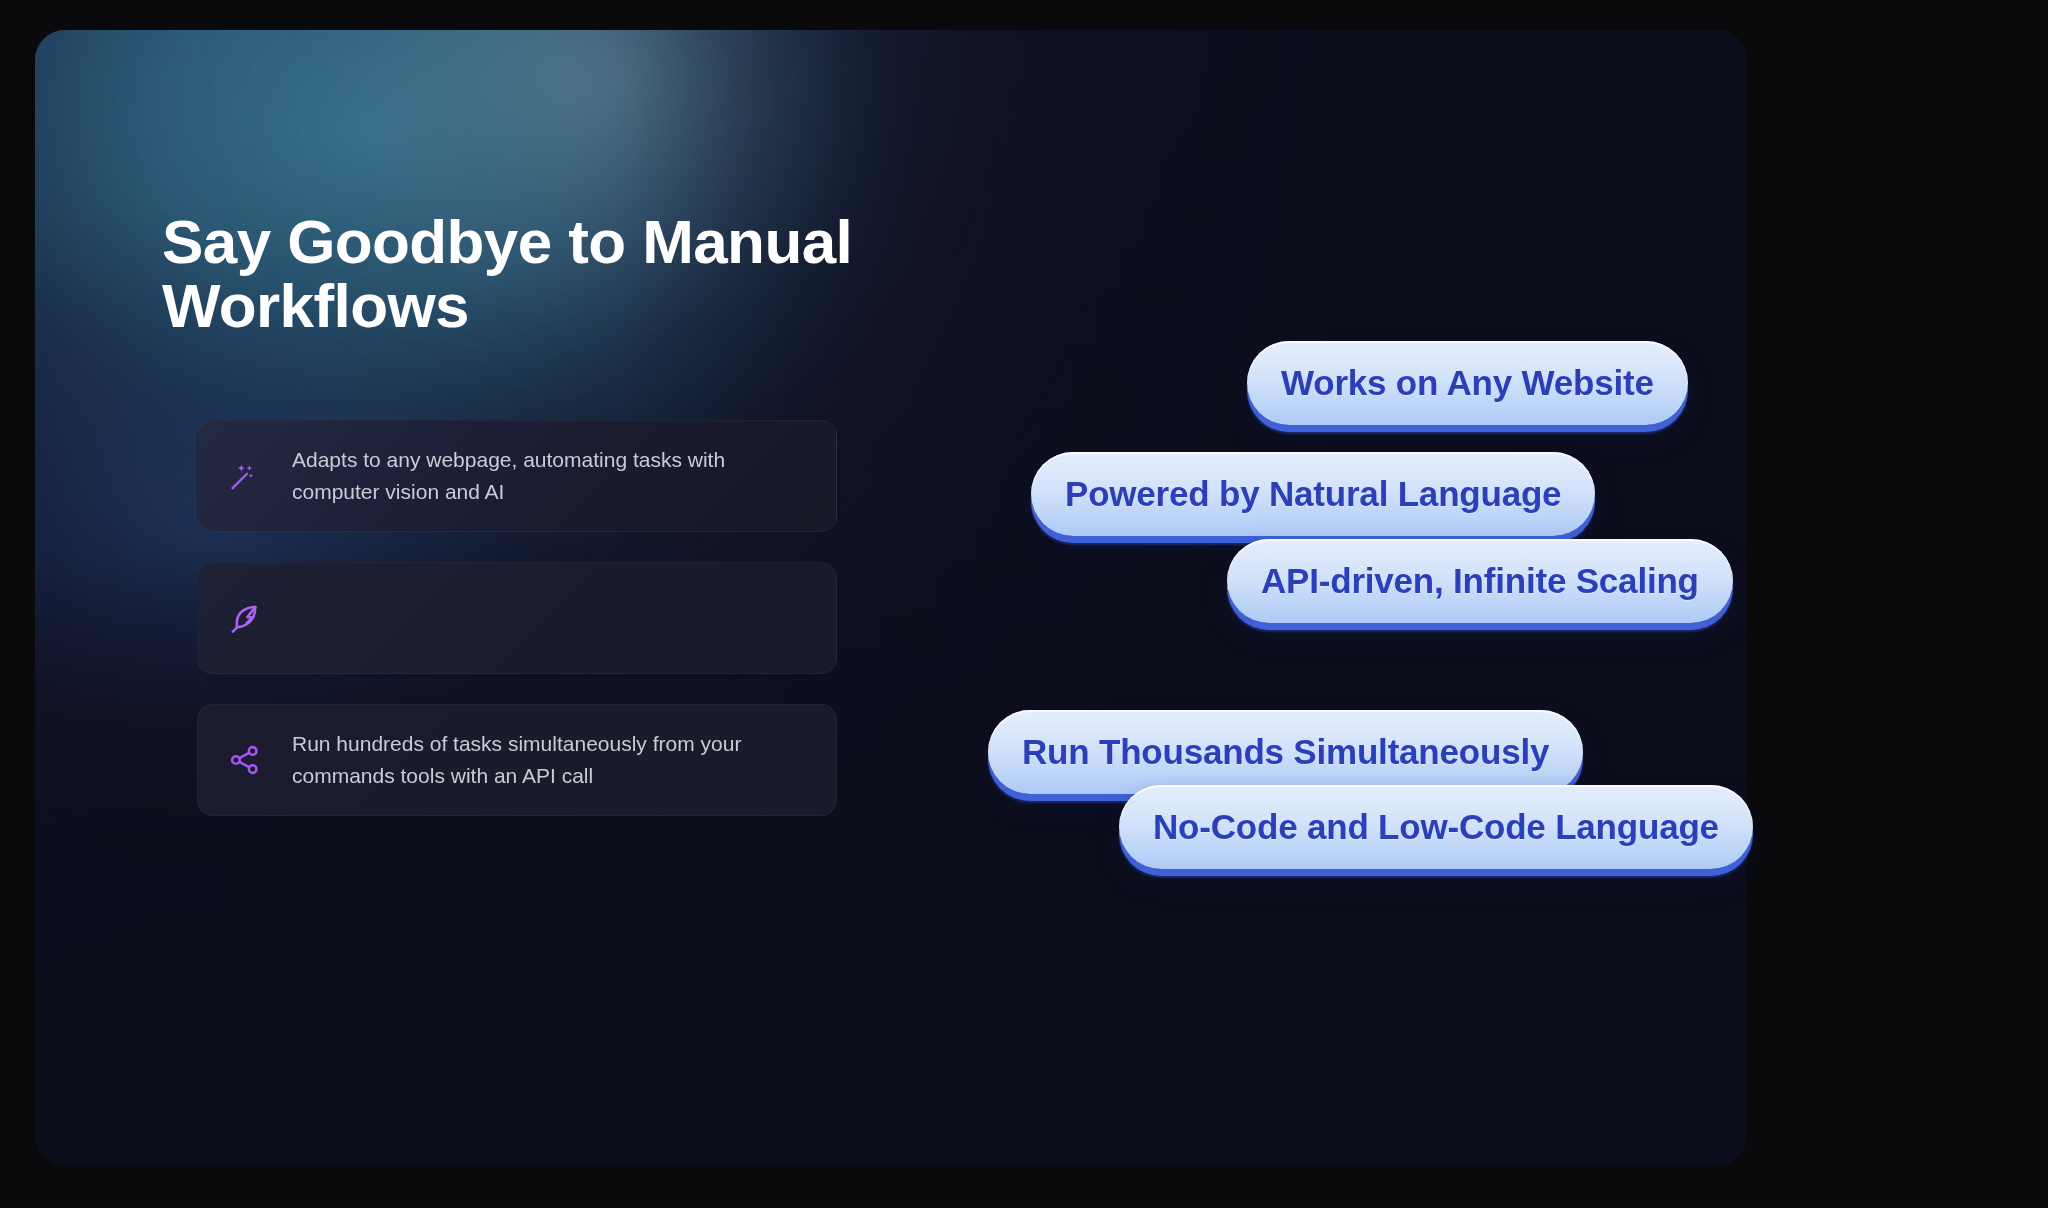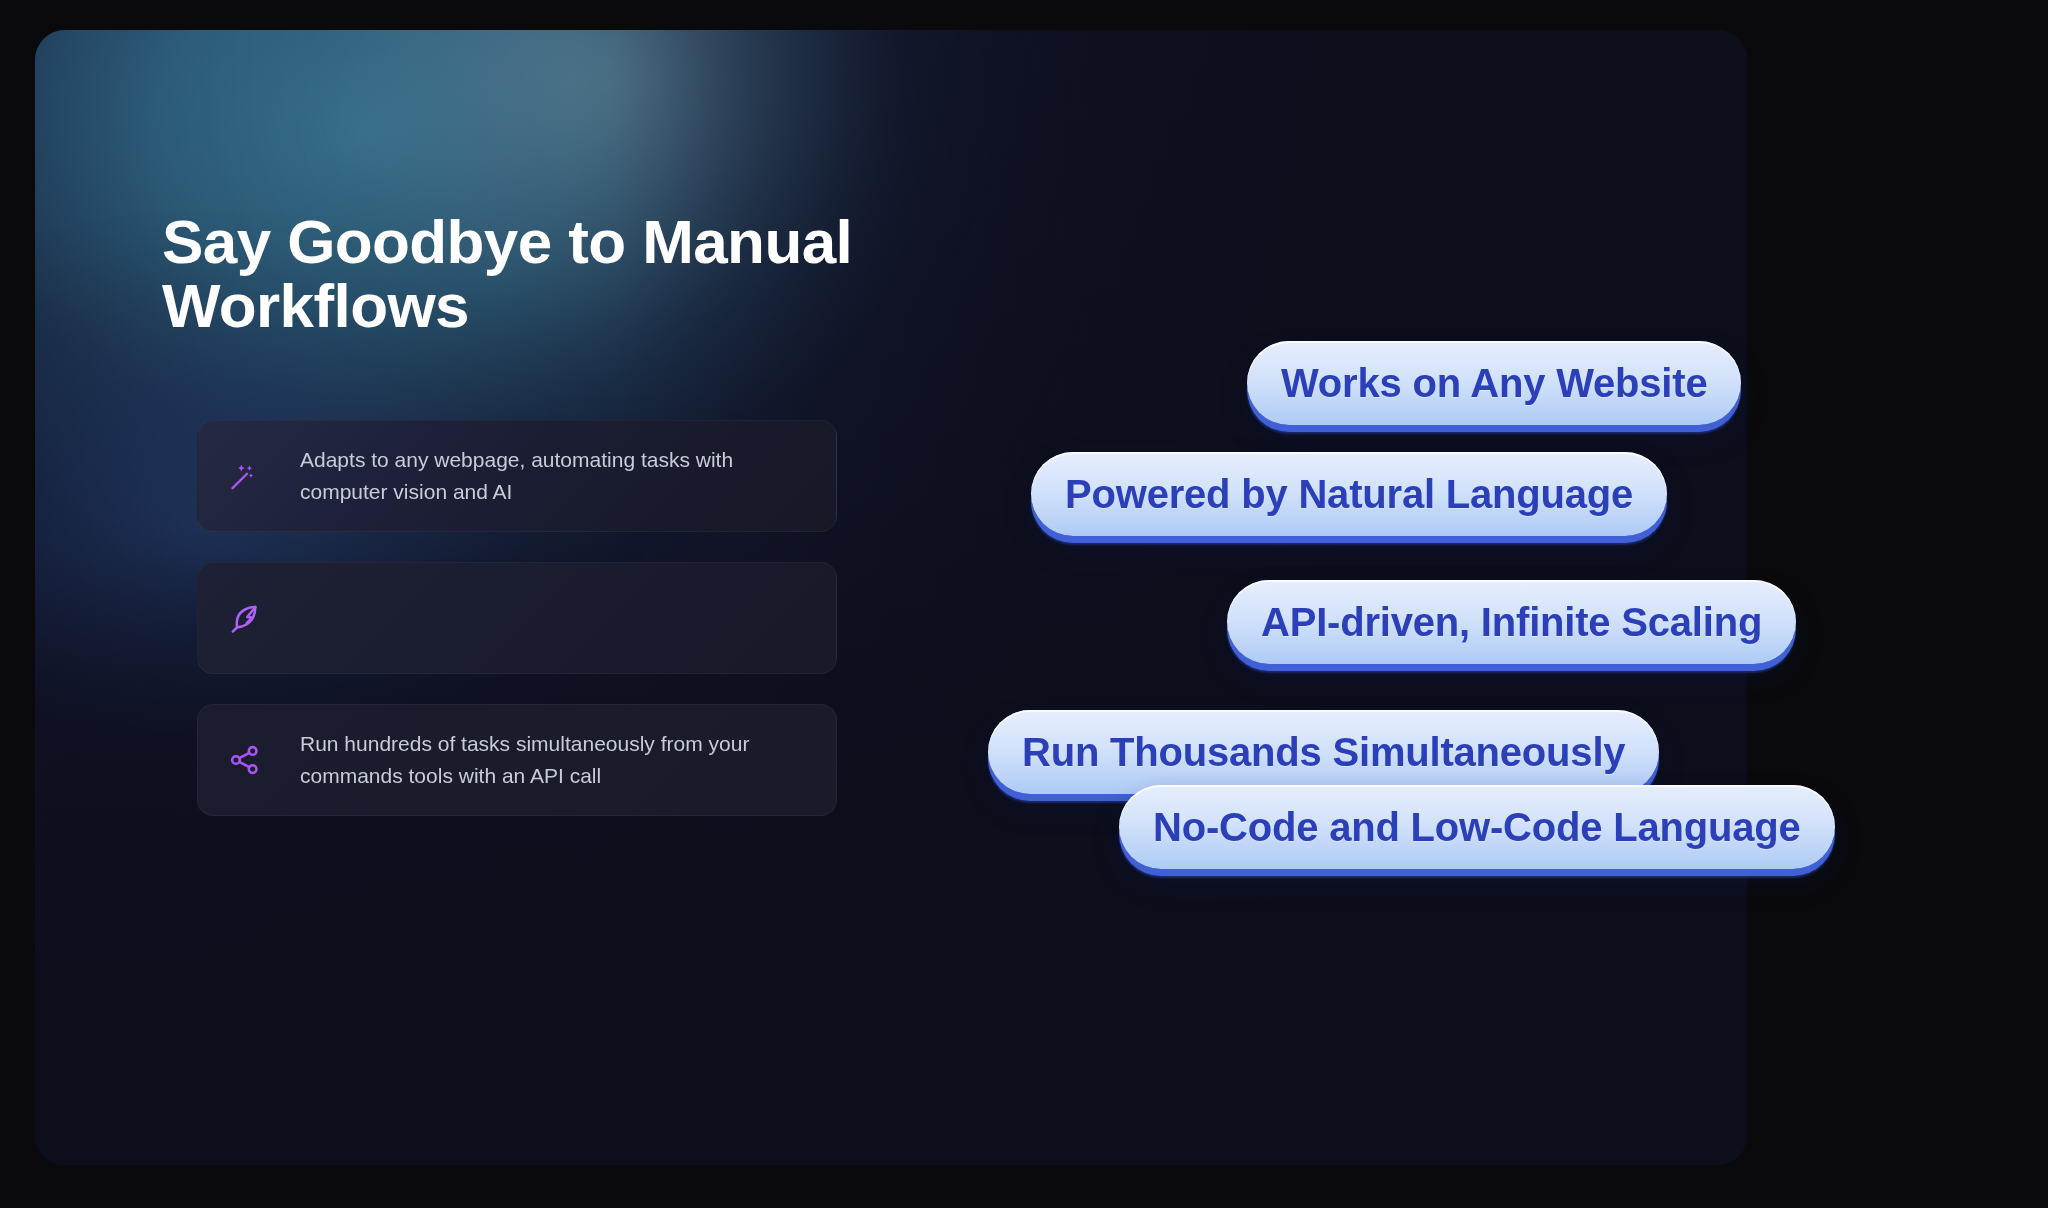--- a/index.html
+++ b/index.html
@@ -116,21 +116,21 @@
   #feature-list {
     position: absolute;
     left: 197px;
     top: 420px;
     width: 640px;
   }
   .feature-card {
     position: relative;
     display: flex;
     align-items: center;
-    gap: 34px;
+    gap: 26px;
     box-sizing: border-box;
     width: 640px;
     min-height: 112px;
     padding: 20px 26px 20px 26px;
     margin-bottom: 30px;
     border-radius: 16px;
     background: linear-gradient(135deg, #252a44 0%, #1d2038 34%, #191b2e 64%, #171927 100%);
     border: 1px solid rgba(255,255,255,0.045);
   }
   .feature-card.dim {
@@ -170,21 +170,21 @@
   }
   .pill {
     position: absolute;
     box-sizing: border-box;
     display: inline-flex;
     align-items: center;
     justify-content: center;
     height: 84px;
     padding: 0 34px;
     border-radius: 44px;
-    font-size: 40px;
+    font-size: 35px;
     font-weight: 700;
     letter-spacing: -0.2px;
     white-space: nowrap;
     color: #2b3fb8;
     background: linear-gradient(180deg, #e6eefc 0%, #d4e3fb 42%, #bcd4f7 78%, #aecbf6 100%);
     box-shadow:
       0 7px 0 0 #3f60d8,
       0 9px 2px 0 rgba(40,62,160,0.55),
       0 14px 26px rgba(10,20,60,0.40),
       inset 0 2px 0 rgba(255,255,255,0.75);
@@ -245,19 +245,19 @@
           </svg>
         </span>
         <span class="feature-text">Run hundreds of tasks simultaneously from your commands tools with an API call</span>
       </div>
 
     </div>
 
     <div id="pill-stack">
       <div class="pill" style="left: 1247px; top: 341px;">Works on Any Website</div>
       <div class="pill" style="left: 1031px; top: 452px; text-align: center;">Powered by Natural Language</div>
-      <div class="pill" style="left: 1227px; top: 580px;">API-driven, Infinite Scaling</div>
+      <div class="pill" style="left: 1227px; top: 539px;">API-driven, Infinite Scaling</div>
       <div class="pill" style="left: 988px; top: 710px;">Run Thousands Simultaneously</div>
       <div class="pill" style="left: 1119px; top: 785px;">No-Code and Low-Code Language</div>
     </div>
 
   </div>
 </div>
 
 </body></html>

